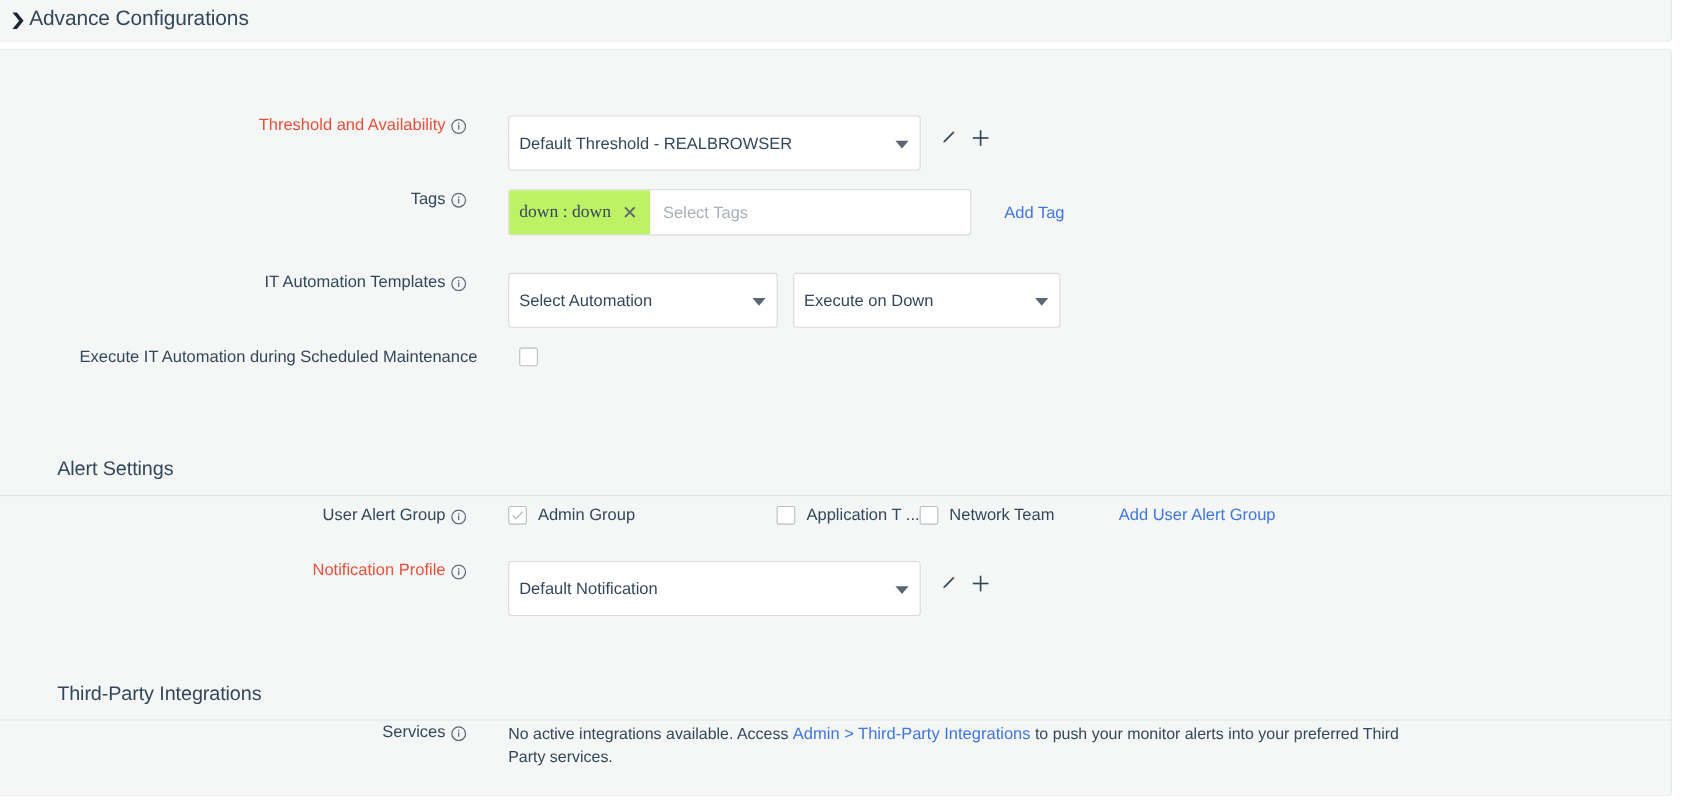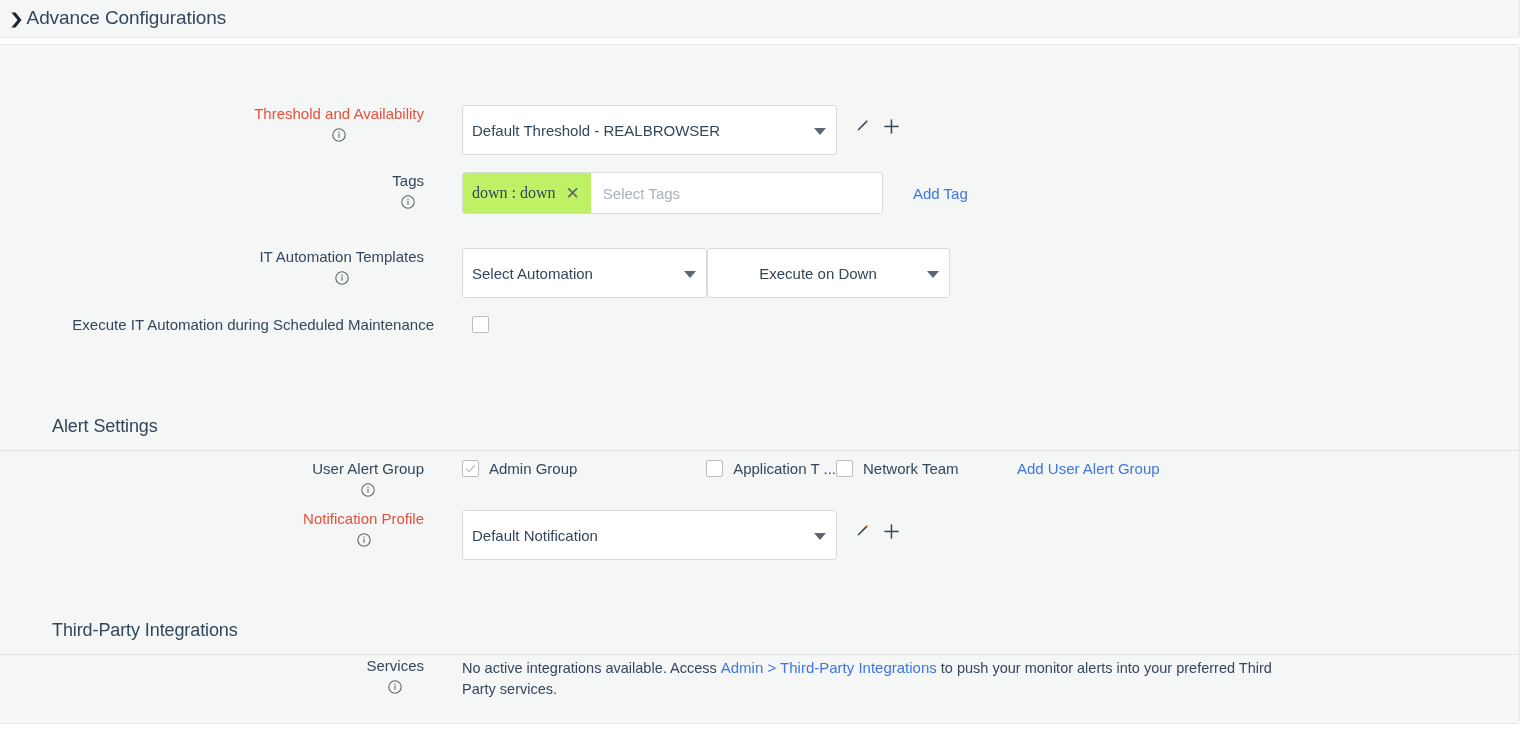--- a/index.html
+++ b/index.html
@@ -87,21 +87,20 @@
     box-sizing: border-box;
     white-space: nowrap;
   }
   .label.required {
     color: #e8503a;
   }
   .label-wrap {
     display: inline-flex;
     align-items: center;
     gap: 5px;
-    flex-direction: column;
   }
 
   
   .info-icon {
     display: inline-block;
     width: 14px;
     height: 14px;
     position: relative;
     top: 1px;
   }
@@ -339,21 +338,21 @@
                 <rect x="6.45" y="3.5" width="1.1" height="1.3" fill="#5c6670"></rect>
               </svg>
           </span>
         </span>
       </div>
       <div class="control">
         <div class="select w-automation">
           <span>Select Automation</span>
           <span class="caret"></span>
         </div>
-        <div class="select w-executeon" style="justify-content:center;">
+        <div class="select w-executeon" style="margin-left:14px;">
           <span>Execute on Down</span>
           <span class="caret"></span>
         </div>
       </div>
     </div>
 
     <div class="row" style="left:10px; top:271px;align-items:flex-end;">
       <div class="label">Execute IT Automation during Scheduled Maintenance</div>
       <div class="control">
         <span class="cb"></span>

